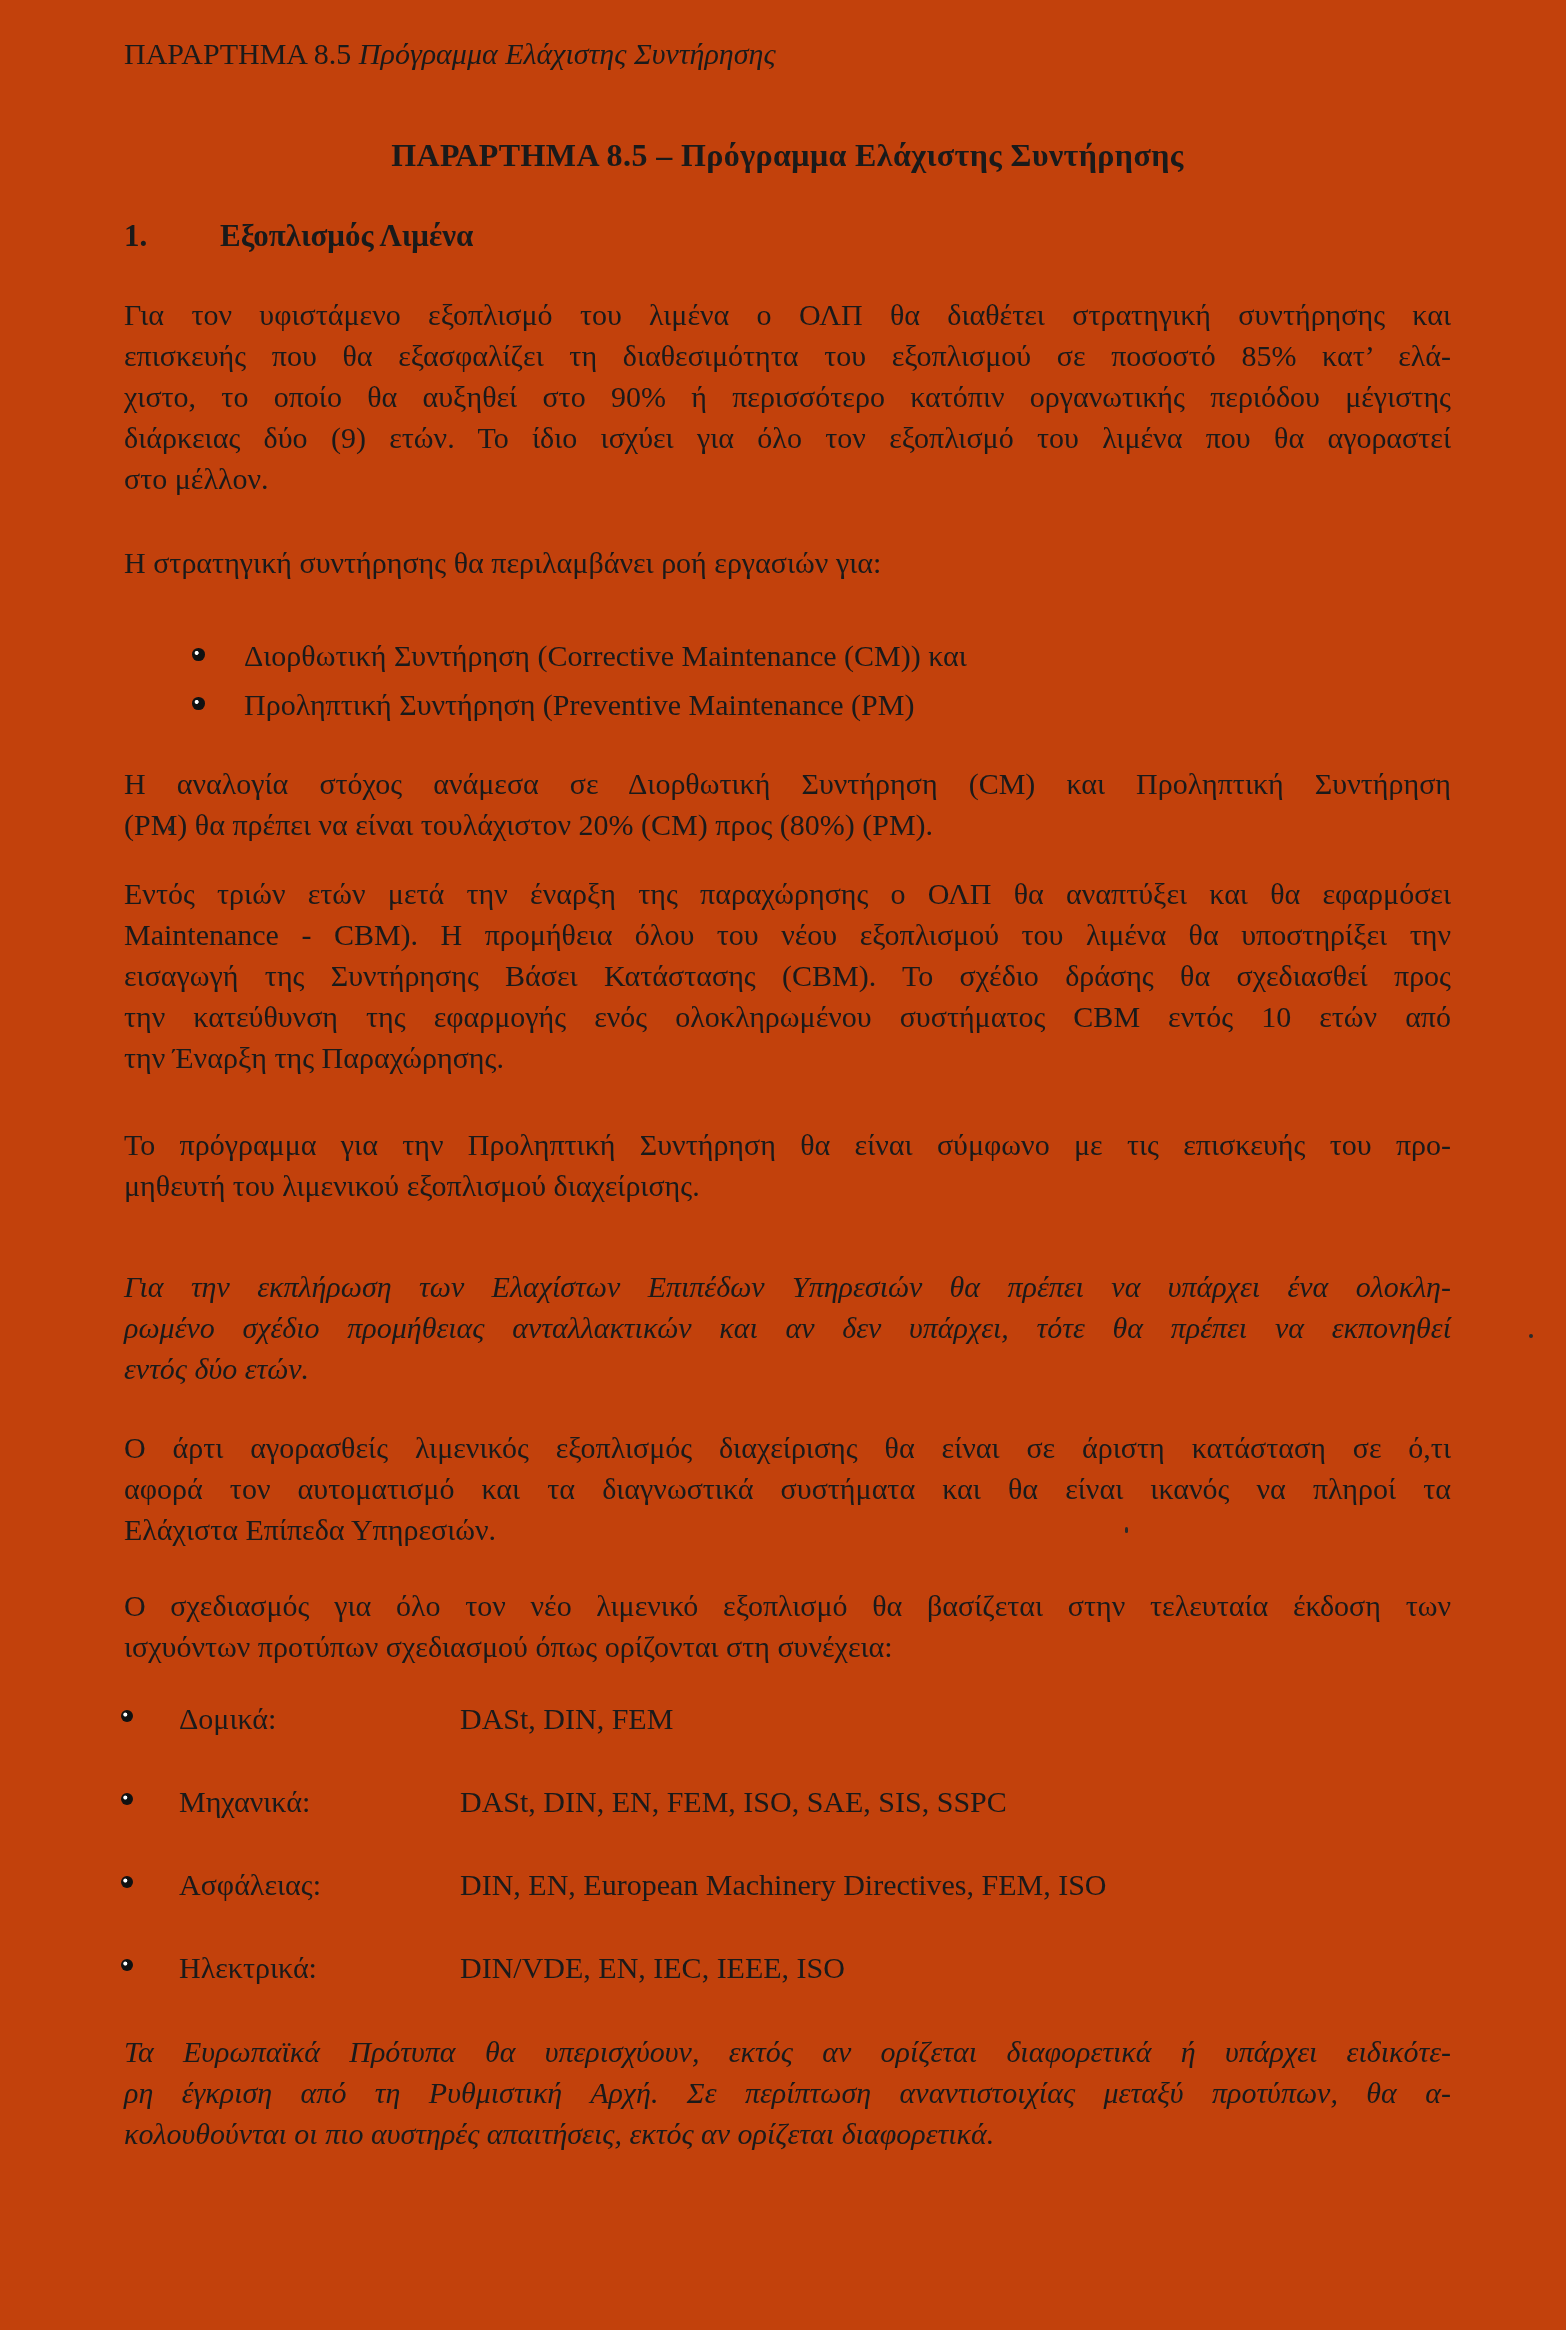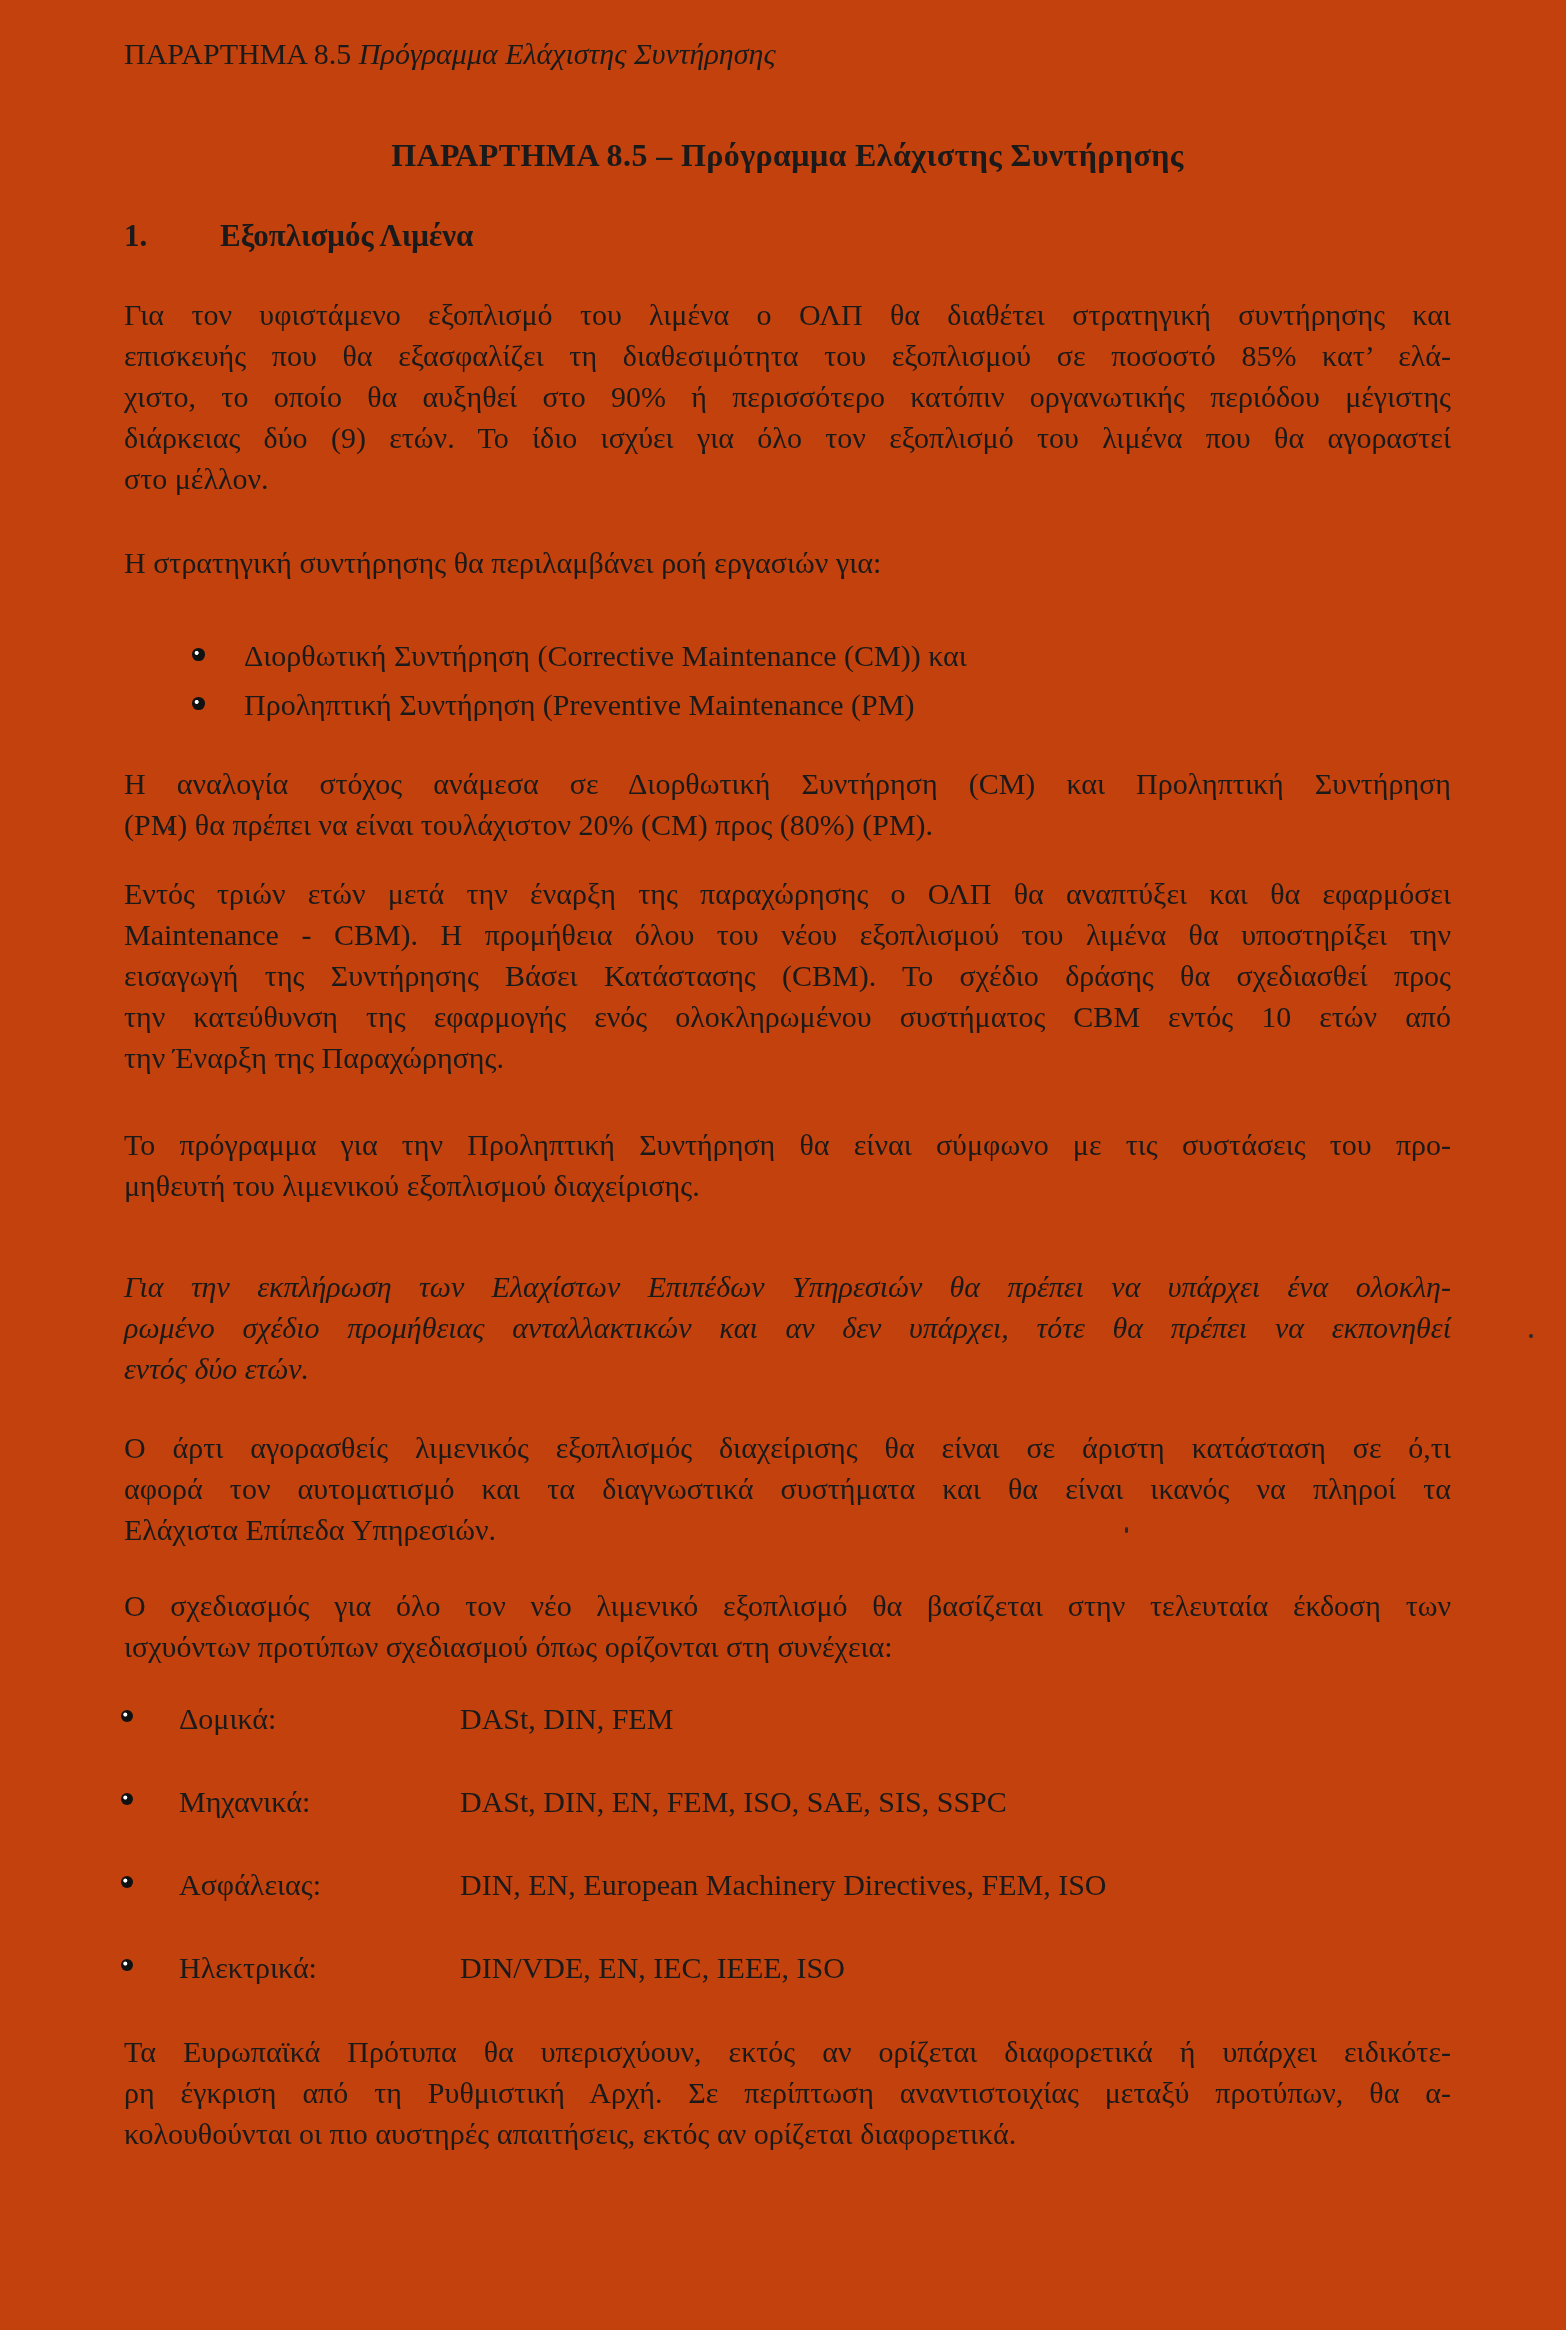--- a/index.html
+++ b/index.html
@@ -29,21 +29,21 @@
     font-weight:bold;
     font-size:31px;
   }
   .section-heading .num{display:inline-block;width:96px;}
   .para{margin-top:38px;}
   .para.m-p2{margin-top:43px;}
   .para.m-p4{margin-top:28px;}
   .para.m-p5{margin-top:46px;}
   .para.m-p6{margin-top:60px;font-style:italic;}
   .para.m-p8{margin-top:35px;}
-  .para.m-p9{margin-top:43px;}
+  .para.m-p9{margin-top:43px;font-style:italic;}
   .line{
     text-align:justify;
     text-align-last:justify;
     -moz-text-align-last:justify;
   }
   .line.last{
     text-align-last:left;
     -moz-text-align-last:left;
   }
   .bullet-list{margin-top:52px;}
@@ -124,21 +124,21 @@
 
   <div class="para m-p4">
     <div class="line">Εντός τριών ετών μετά την έναρξη της παραχώρησης ο ΟΛΠ θα αναπτύξει και θα εφαρμόσει</div>
     <div class="line">Maintenance - CBM). Η προμήθεια όλου του νέου εξοπλισμού του λιμένα θα υποστηρίξει την</div>
     <div class="line">εισαγωγή της Συντήρησης Βάσει Κατάστασης (CBM). Το σχέδιο δράσης θα σχεδιασθεί προς</div>
     <div class="line">την κατεύθυνση της εφαρμογής ενός ολοκληρωμένου συστήματος CBM εντός 10 ετών από</div>
     <div class="line last">την Έναρξη της Παραχώρησης.</div>
   </div>
 
   <div class="para m-p5">
-    <div class="line">Το πρόγραμμα για την Προληπτική Συντήρηση θα είναι σύμφωνο με τις συστάσεις του προ-</div>
+    <div class="line">Το πρόγραμμα για την Προληπτική Συντήρηση θα είναι σύμφωνο με τις επισκευής του προ-</div>
     <div class="line last">μηθευτή του λιμενικού εξοπλισμού διαχείρισης.</div>
   </div>
 
   <div class="para m-p6">
     <div class="line">Για την εκπλήρωση των Ελαχίστων Επιπέδων Υπηρεσιών θα πρέπει να υπάρχει ένα ολοκλη-</div>
     <div class="line">ρωμένο σχέδιο προμήθειας ανταλλακτικών και αν δεν υπάρχει, τότε θα πρέπει να εκπονηθεί</div>
     <div class="line last">εντός δύο ετών.</div>
   </div>
 
   <div class="para">

